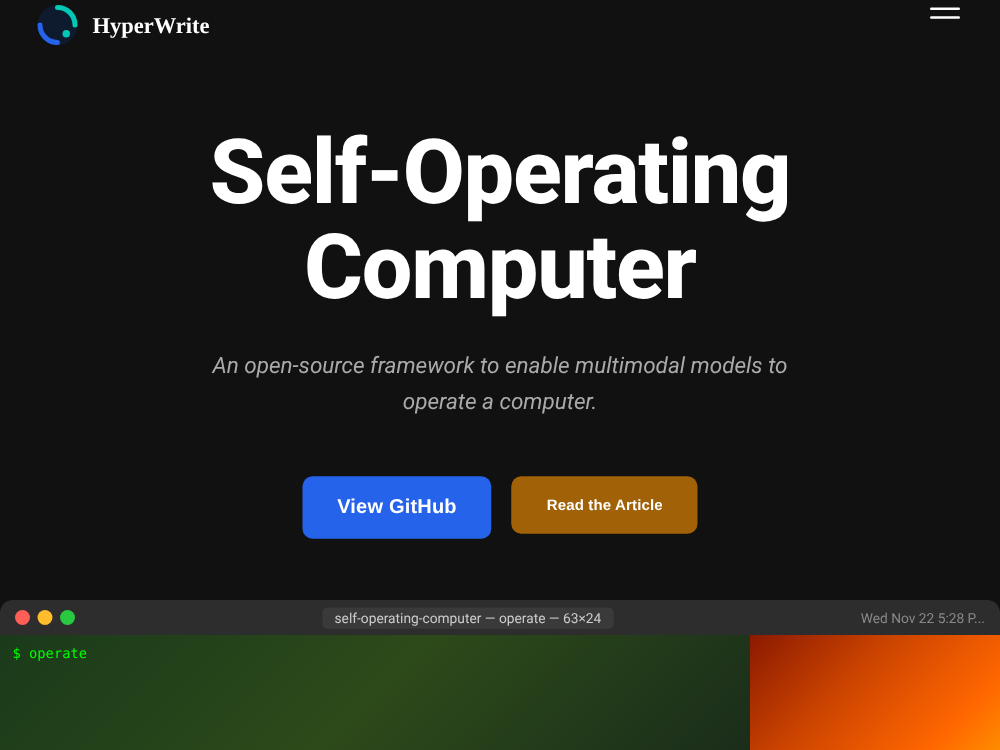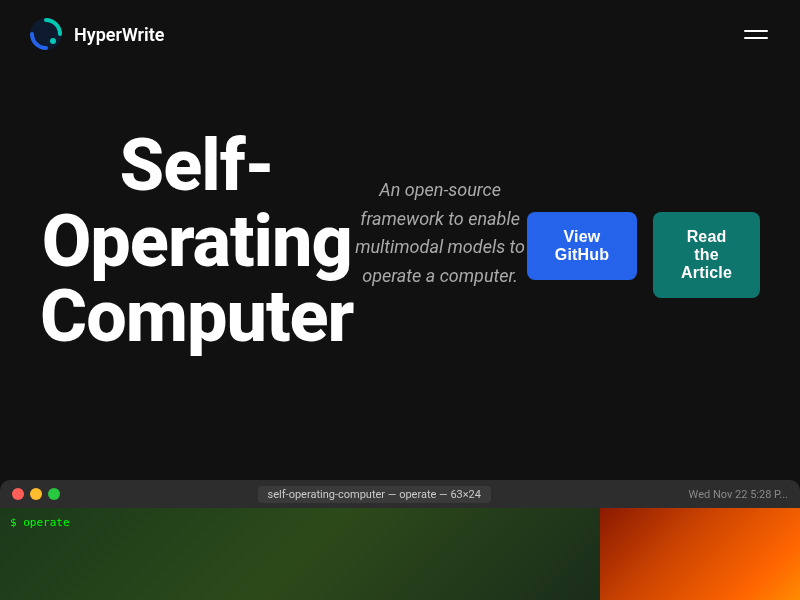--- a/index.html
+++ b/index.html
@@ -14,25 +14,25 @@
       background-color: #111111;
       font-family: -apple-system, BlinkMacSystemFont, 'Segoe UI', Roboto, sans-serif;
       color: #ffffff;
       overflow: hidden;
       position: relative;
     }
 
     
     .navbar {
       display: flex;
-      align-items: center;
       justify-content: space-between;
-      padding: 16px 28px;
+      padding: 2px 28px;
       position: relative;
       z-index: 10;
+      font-family: Liberation Serif, serif;
     }
 
     .logo-group {
       display: flex;
       align-items: center;
       gap: 10px;
     }
 
     .logo-icon {
       width: 36px;
@@ -56,21 +56,21 @@
     .menu-line {
       width: 24px;
       height: 2px;
       background-color: #ffffff;
       border-radius: 2px;
     }
 
     
     .hero {
       display: flex;
-      flex-direction: row;
+      flex-direction: column;
       align-items: center;
       text-align: center;
       padding: 60px 40px 40px;
     }
 
     .hero-title {
       font-size: 72px;
       font-weight: 800;
       line-height: 1.05;
       color: #ffffff;
@@ -99,26 +99,26 @@
       border: none;
       border-radius: 8px;
       padding: 16px 28px;
       font-size: 16px;
       font-weight: 600;
       cursor: pointer;
       letter-spacing: 0.01em;
     }
 
     .btn-article {
-      background-color: #0f766e;
+      background-color: #a16207;
       color: #ffffff;
       border: none;
       border-radius: 8px;
       padding: 16px 28px;
-      font-size: 16px;
+      font-size: 12px;
       font-weight: 600;
       cursor: pointer;
       letter-spacing: 0.01em;
     }
 
     
     .screenshot-preview {
       position: absolute;
       bottom: 0;
       left: 0;

